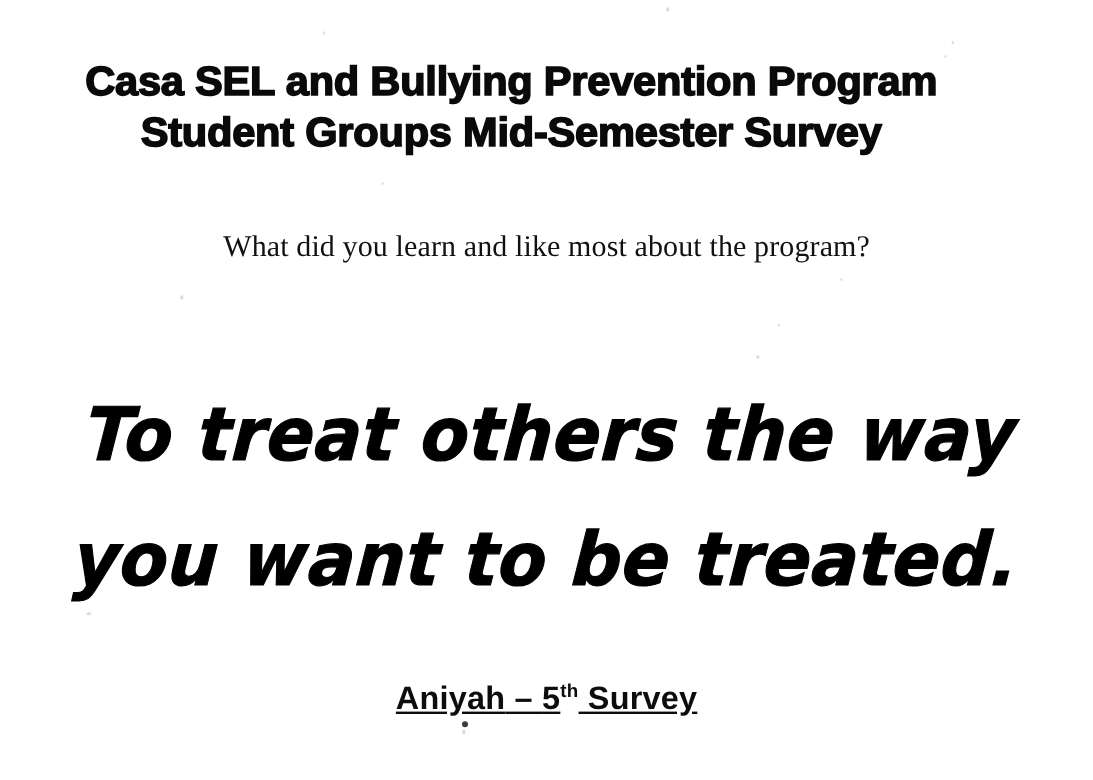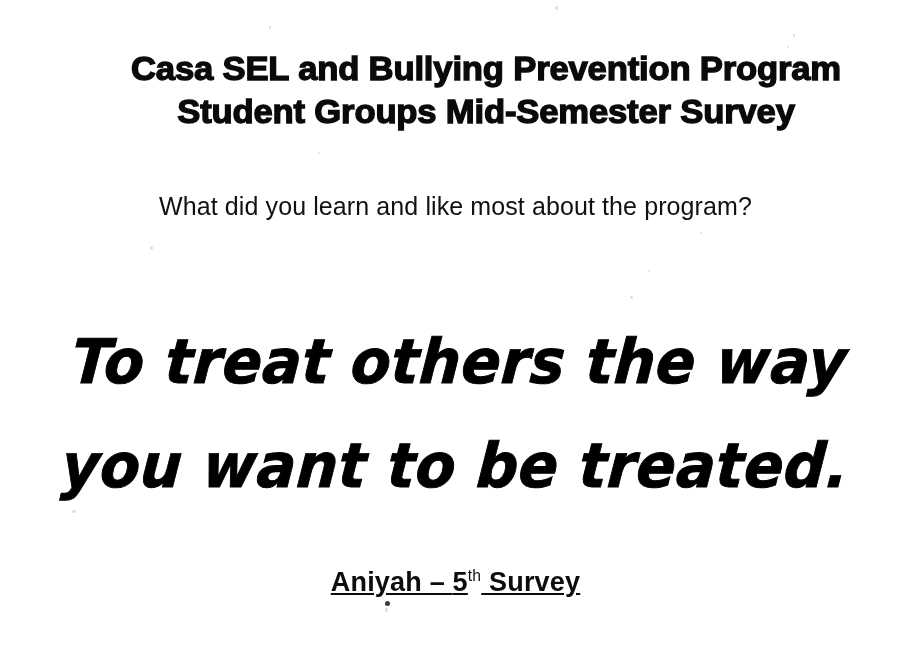--- a/index.html
+++ b/index.html
@@ -17,24 +17,23 @@
     overflow: hidden;
     font-family: "Liberation Sans", sans-serif;
     color: #000000;
     -webkit-font-smoothing: none;
   }
 
   
   .title-block {
     position: absolute;
     top: 47px;
-    left: 12px;
+    left: 0;
     width: 852px;
     text-align: center;
-    padding-left: 48px;
   }
 
   .title-line {
     font-family: "Liberation Sans", sans-serif;
     font-weight: 700;
     color: #0a0a0a;
     letter-spacing: -0.2px;
     white-space: nowrap;
   }
 
@@ -52,21 +51,21 @@
     -webkit-text-stroke: 1.35px #0a0a0a;
   }
 
   
   .question {
     position: absolute;
     top: 190px;
     left: 0;
     width: 911px;
     text-align: center;
-    font-family: Liberation Sans, sans-serif;
+    font-family: Liberation Serif, serif;
     font-weight: 400;
     font-size: 25px;
     line-height: 32px;
     color: #111111;
     letter-spacing: 0.1px;
     white-space: nowrap;
   }
 
   
   .answer {
@@ -106,21 +105,21 @@
     line-height: 34px;
     color: #0d0d0d;
     letter-spacing: 0.2px;
     white-space: nowrap;
   }
 
   .attribution sup {
     font-size: 0.58em;
     vertical-align: super;
     line-height: 0;
-    font-weight: 400;
+    font-weight: 700;
   }
 
   .attr-seg { display: inline; text-decoration: underline; }
 
   
   .speck {
     position: absolute;
     background: #b9b9b9;
     border-radius: 50%;
     pointer-events: none;

